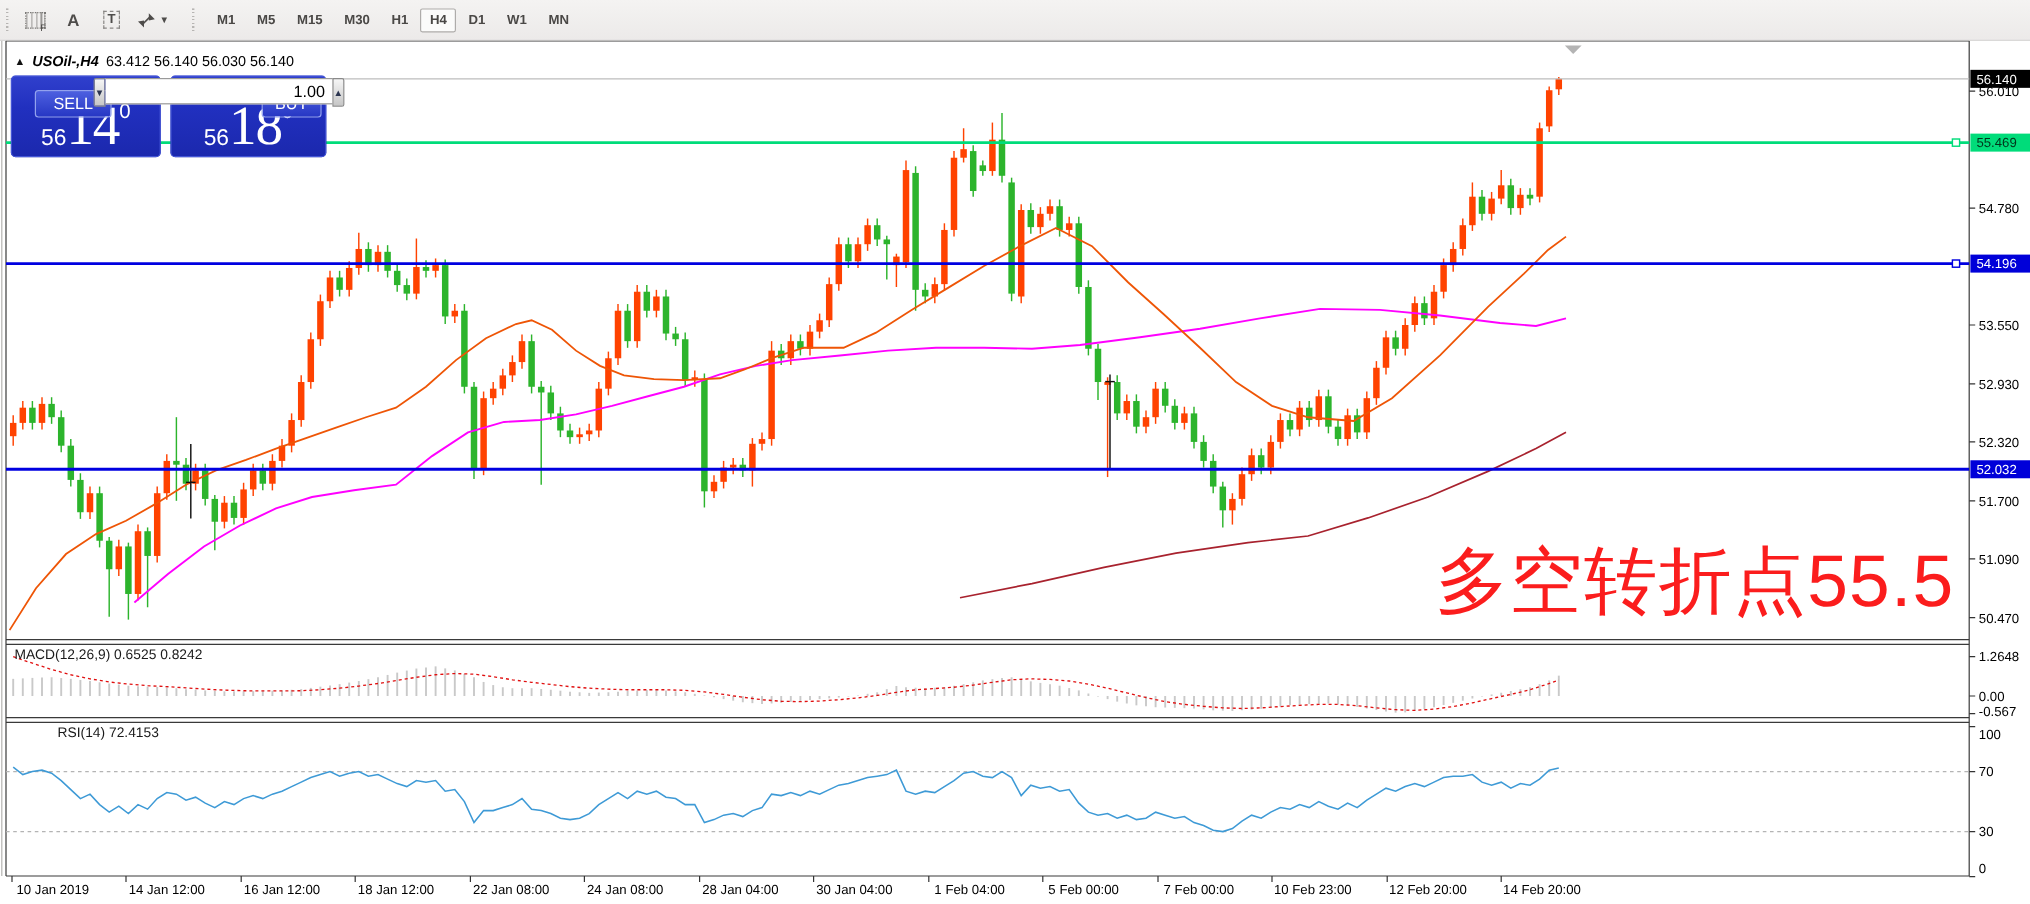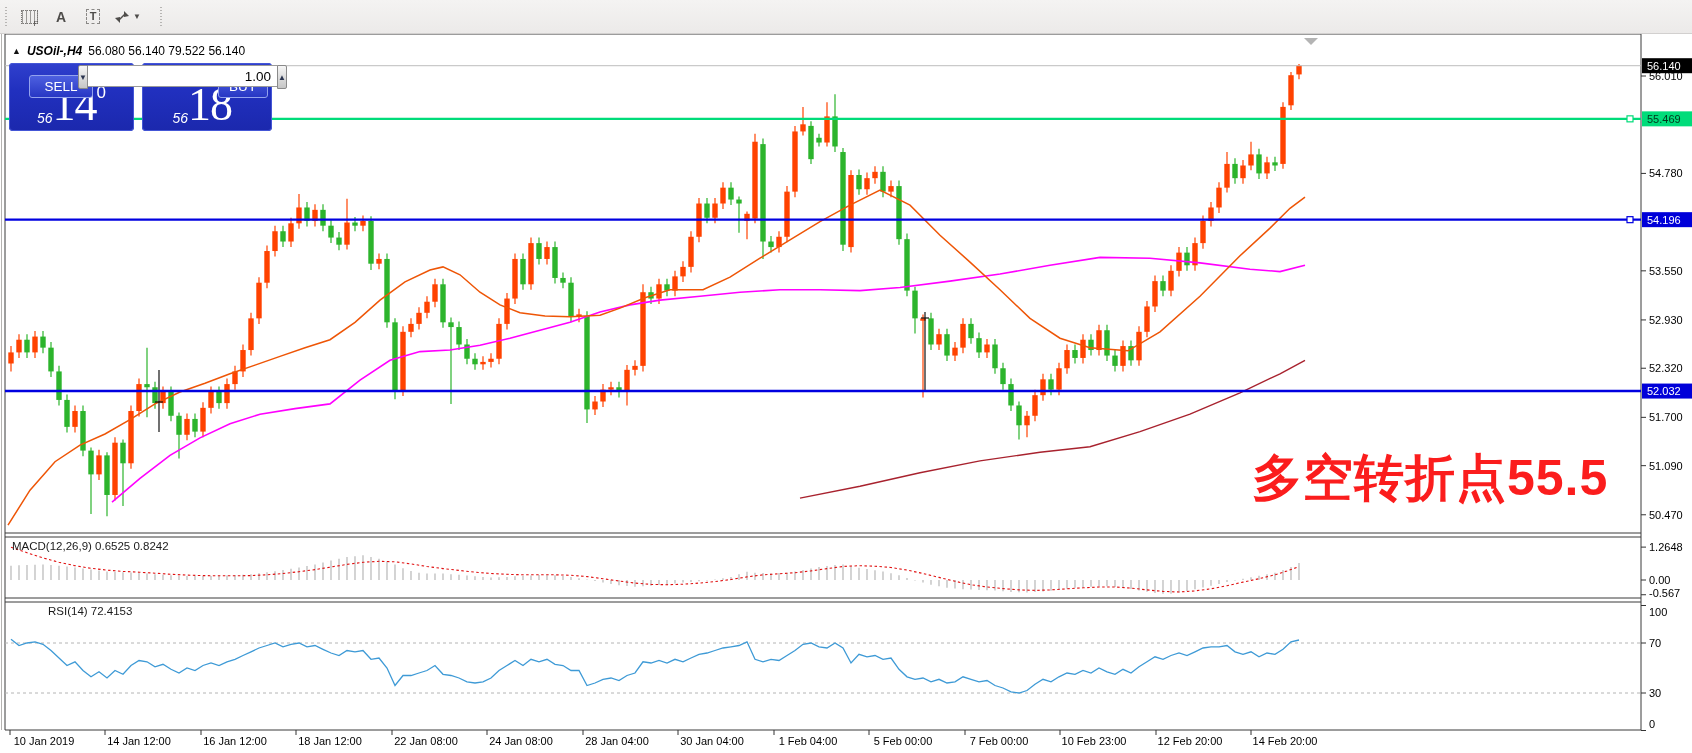--- a/index.html
+++ b/index.html
@@ -22,22 +22,22 @@
   .iconT{font-size:11px;font-weight:bold;border:1px dashed #8a8886;padding:0 3px;line-height:13px;}
   .caret{font-size:8px;color:#4e4c4a;margin-left:2px;}
   .tfbtn{font-size:11px;font-weight:bold;color:#4a4846;padding:3px 7px;margin:0 1px;
     border:1px solid transparent;border-radius:2px;cursor:default;}
   .tfbtn.active{background:#fbfbfa;border-color:#aeacaa;box-shadow:inset 0 0 2px #fff;}
   
   .symline{position:absolute;left:12px;top:44px;font-size:12px;color:#000;z-index:10;
     display:flex;align-items:center;gap:6px;}
   .symline .tri{font-size:9px;color:#111;cursor:pointer;}
   .indlabel{position:absolute;font-size:11.5px;color:#1a1a1a;z-index:10;}
-  .annotation{position:absolute;left:1252px;top:451px;font-size:50px;line-height:1.1;
-    font-weight:700;letter-spacing:1px;z-index:5;white-space:nowrap;}
+  .annotation{position:absolute;left:1196px;top:451px;font-size:61px;line-height:1.1;
+    font-weight:400;letter-spacing:1px;z-index:5;white-space:nowrap;}
   
   .ocp{position:absolute;left:9px;top:63px;width:263px;height:68px;z-index:20;font-family:"Liberation Sans",sans-serif;}
   .ocp .half{position:absolute;top:0;height:68px;border-radius:4px;
     background:linear-gradient(#3040cd 0%,#2130bf 40%,#1b28ad 100%);
     box-shadow:inset 0 0 0 1px #4456d6;}
   .ocp .half.l{left:0;width:125px;}
   .ocp .half.r{left:133px;width:130px;}
   .ocbtn{position:absolute;top:12px;height:21px;border-radius:3px;color:#fff;font-size:13.5px;
     display:flex;align-items:center;justify-content:center;cursor:pointer;
     background:linear-gradient(#4d60e0,#2737c4);border:1px solid #93a2ee;margin-left:16px;}
@@ -47,21 +47,21 @@
   .stepbtn{width:19px;height:22px;background:linear-gradient(#f6f6f6,#c6c6c6);
     border:1px solid #8a8a8a;display:flex;align-items:center;justify-content:center;
     font-size:8px;color:#2b3550;cursor:pointer;}
   .stepbtn.dn{border-radius:2px 0 0 2px;}
   .stepbtn.up{border-radius:0 2px 2px 0;}
   .stepper input{flex:1;border:1px solid #9a9a9a;border-left:none;border-right:none;
     font-size:13.5px;text-align:right;padding:0 6px;outline:none;color:#000;
     font-family:"Liberation Sans",sans-serif;}
   .bigprice{position:absolute;bottom:3px;width:100%;display:flex;align-items:flex-end;
     justify-content:center;color:#fff;line-height:1;}
-  .bigprice .sm{font-size:14px;margin-bottom:3px;font-style:italic;}
+  .bigprice .sm{font-size:19px;margin-bottom:3px;}
   .bigprice .lg{font-size:46px;letter-spacing:-1px;font-family:Liberation Serif, serif;}
   .bigprice .sup{font-size:17px;align-self:flex-start;margin-top:2px;}
 </style>
 </head>
 <body>
 
 <div class="toolbar">
   <div class="grip"></div>
   <div class="tbicon">
     <div class="gridF">
@@ -74,20 +74,31 @@
   </div>
   <div class="tbicon">
     <svg width="18" height="16" viewBox="0 0 18 16">
       <path d="M11 2 L16 7 L11 8 Z" fill="#4e4c4a"></path>
       <path d="M7 14 L2 9 L7 8 Z" fill="#4e4c4a"></path>
       <line x1="6" y1="11" x2="12" y2="5" stroke="#4e4c4a" stroke-width="1.4"></line>
     </svg>
     <span class="caret">▼</span>
   </div>
   <div class="grip" style="margin-left:14px;"></div>
+  <div id="tfbar" style="display:flex;align-items:center;margin-left:4px;">
+      <div class="tfbtn">M1</div>
+      <div class="tfbtn">M5</div>
+      <div class="tfbtn">M15</div>
+      <div class="tfbtn">M30</div>
+      <div class="tfbtn">H1</div>
+      <div class="tfbtn active">H4</div>
+      <div class="tfbtn">D1</div>
+      <div class="tfbtn">W1</div>
+      <div class="tfbtn">MN</div>
+    </div>
 </div>
 
 <svg id="stage" xmlns="http://www.w3.org/2000/svg">
     <line x1="5" y1="34" x2="1641" y2="34" stroke="#3a3a3a" stroke-width="1"></line>
     <line x1="5" y1="533" x2="1641" y2="533" stroke="#3a3a3a" stroke-width="1"></line>
     <line x1="5" y1="537" x2="1641" y2="537" stroke="#3a3a3a" stroke-width="1"></line>
     <line x1="5" y1="598" x2="1641" y2="598" stroke="#3a3a3a" stroke-width="1"></line>
     <line x1="5" y1="602" x2="1641" y2="602" stroke="#3a3a3a" stroke-width="1"></line>
     <line x1="5" y1="730" x2="1641" y2="730" stroke="#3a3a3a" stroke-width="1"></line>
     <line x1="5" y1="34" x2="5" y2="730" stroke="#3a3a3a" stroke-width="1"></line>
@@ -661,21 +672,21 @@
     <text x="1094" y="745" font-size="11" fill="#000" text-anchor="middle">10 Feb 23:00</text>
     <line x1="1156" y1="730" x2="1156" y2="735" stroke="#333" stroke-width="1"></line>
     <text x="1190" y="745" font-size="11" fill="#000" text-anchor="middle">12 Feb 20:00</text>
     <line x1="1251" y1="730" x2="1251" y2="735" stroke="#333" stroke-width="1"></line>
     <text x="1285" y="745" font-size="11" fill="#000" text-anchor="middle">14 Feb 20:00</text>
   </svg>
 
 <div class="symline">
   <span class="tri">▲</span>
   <span style="font-weight:bold;font-style:italic;">USOil-,H4</span>
-  <span>56.080 56.140 79.522 56.140</span>
+  <span>63.412 56.140 56.030 56.140</span>
 </div>
 
 <div class="ocp">
   <div class="half l">
     <div class="bigprice">
       <span class="sm">56</span>
         <span class="lg">14</span>
         <span class="sup">0</span>
     </div>
   </div>

